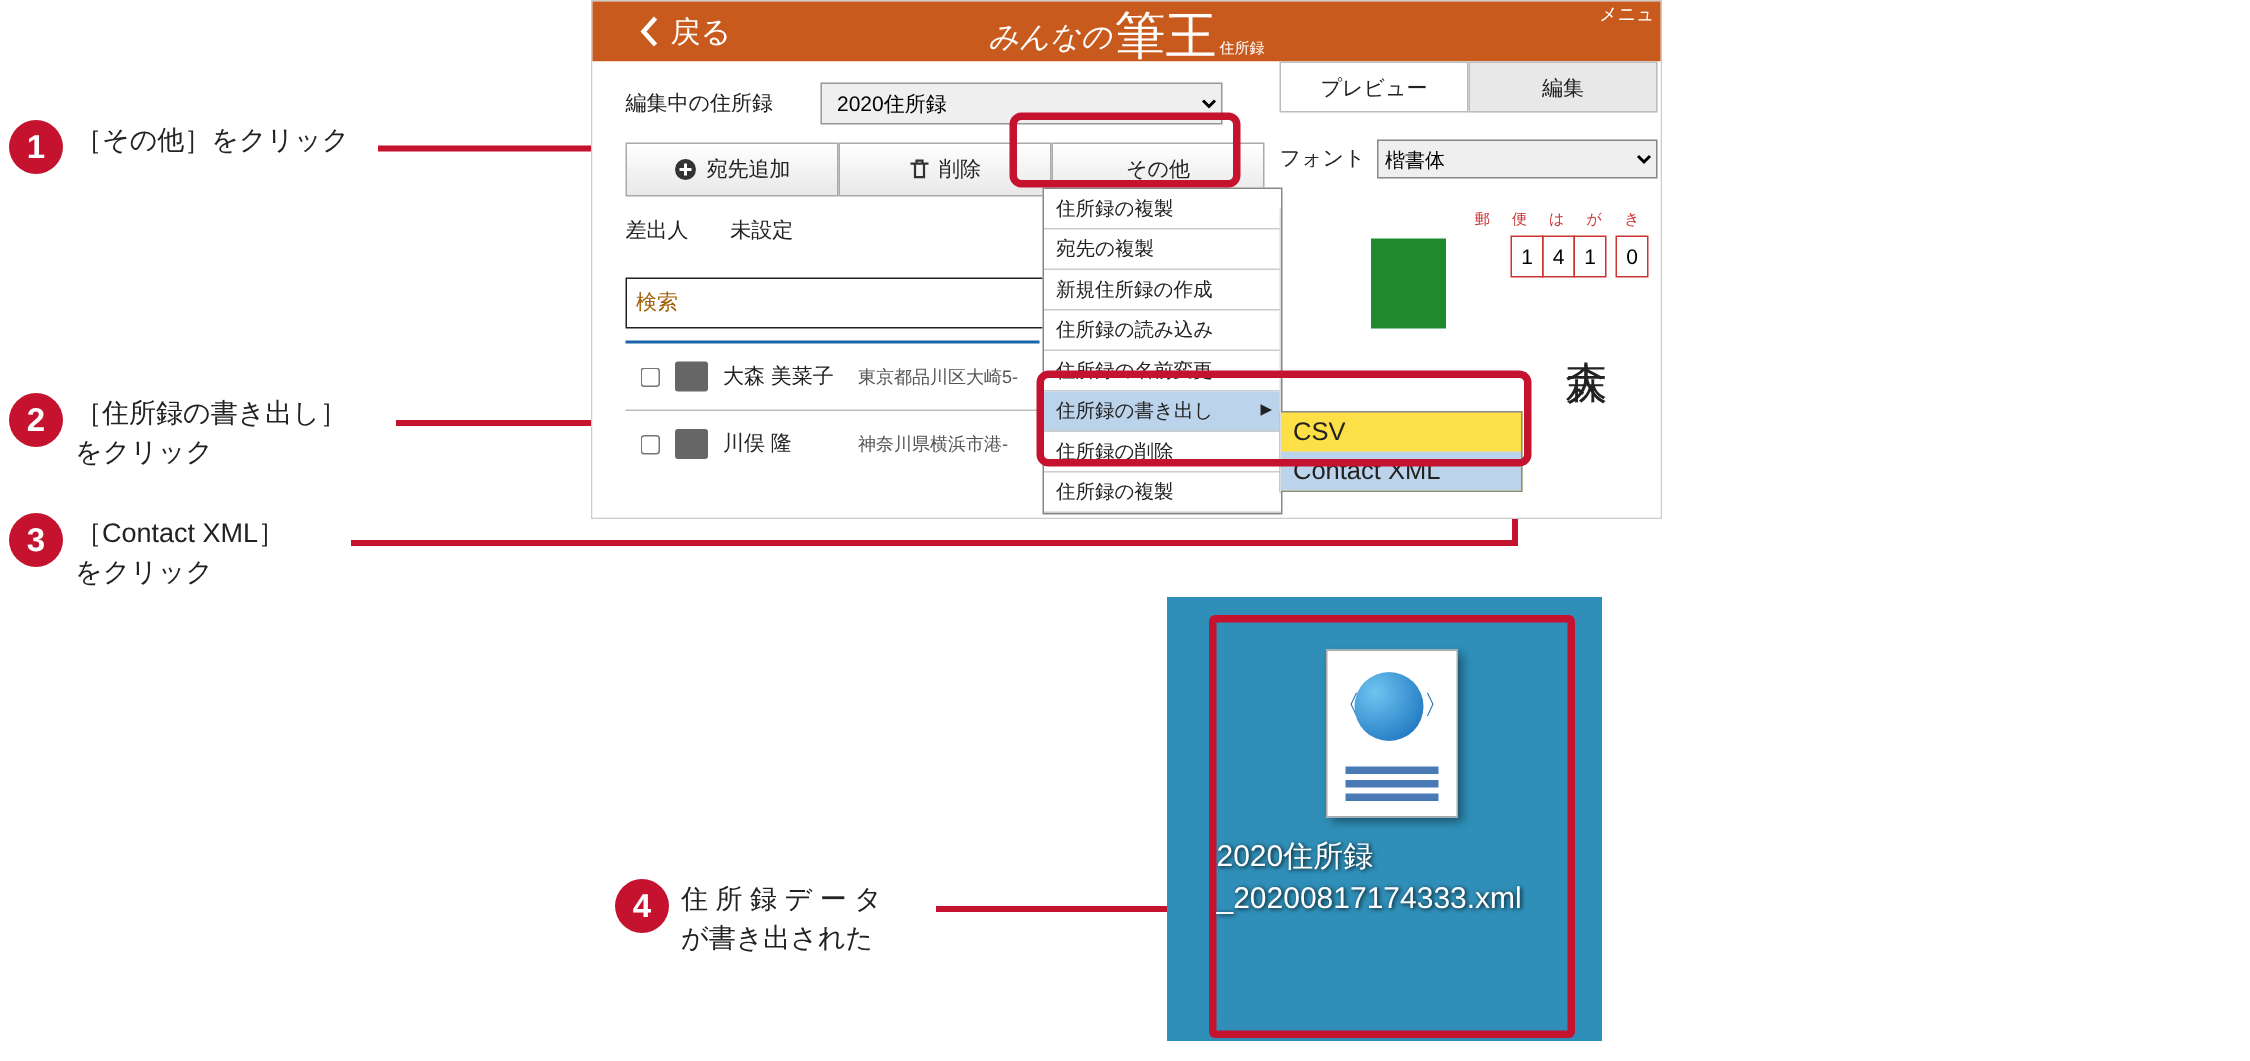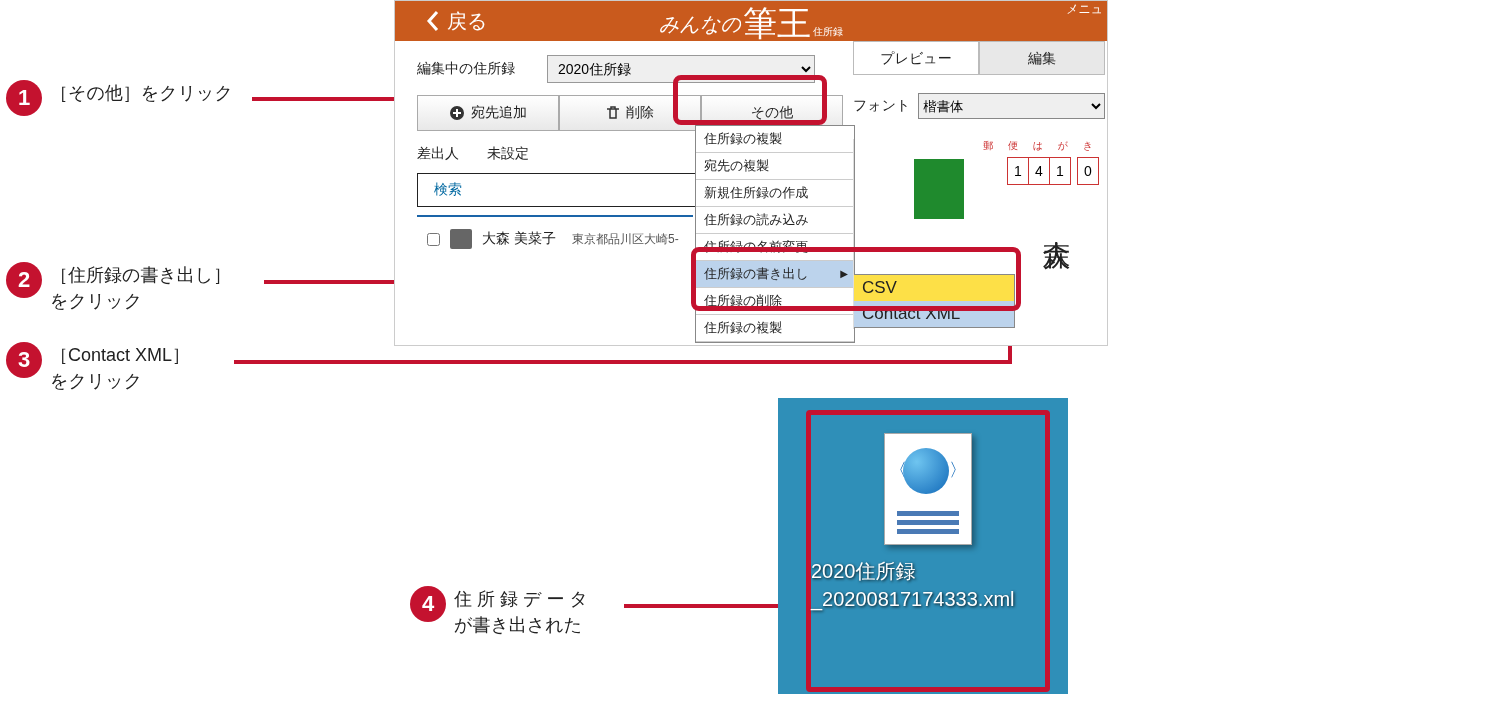--- a/index.html
+++ b/index.html
@@ -26,21 +26,21 @@
 .row1{display:flex;align-items:center}
 .row1 .lbl{width:130px;font-size:14px}
 select.addressbook{width:268px;height:28px;border:1px solid #999;font-size:14px;padding:0 6px}
 .toolbar{display:flex;margin-top:12px}
 .toolbar .btn{width:140px;height:34px;border:1px solid #aaa;background:linear-gradient(#fff,#e8e8e8);display:flex;align-items:center;justify-content:center;font-size:14px;cursor:pointer}
 .toolbar .btn svg{margin-right:6px}
 .otherwrap{position:relative}
 .hl-red{position:absolute;border:5px solid #c4122f;border-radius:8px;box-sizing:border-box;pointer-events:none}
 .senderrow{margin-top:14px;font-size:14px}
 .senderrow span{margin-right:24px}
-.searchbox{margin-top:10px;width:276px;height:32px;border:1px solid #222;display:flex;align-items:center;padding:0 16px;font-size:14px;color:#0369a1}
+.searchbox{margin-top:22px;width:276px;height:32px;border:1px solid #222;display:flex;align-items:center;padding:0 6px;font-size:14px;color:#a16207}
 .listarea{margin-top:8px;width:276px}
 .listrow{display:flex;align-items:center;height:44px;border-top:1px solid #bbb;font-size:14px}
 .listrow:first-child{border-top:2px solid #1a64a8}
 .listrow input{margin:0 10px}
 .listrow .prn{width:22px;height:20px;background:#666;margin-right:10px;border-radius:2px}
 .listrow .nm{width:90px}
 .listrow .adr{color:#555;font-size:12px;white-space:nowrap;overflow:hidden}
 
 
 .ddmenu{position:absolute;left:300px;top:84px;width:158px;border:1px solid #888;background:#fff;font-size:13px}
@@ -170,20 +170,26 @@
       <span>検索</span>
     </div>
 
     <div class="listarea" id="listarea">
           <div class="listrow">
             <input type="checkbox" style="">
             <div class="prn"></div>
             <div class="nm">大森 美菜子</div>
             <div class="adr">東京都品川区大崎5-</div>
           </div>
+          <div class="listrow">
+            <input type="checkbox" style="">
+            <div class="prn"></div>
+            <div class="nm">川俣 隆</div>
+            <div class="adr">神奈川県横浜市港-</div>
+          </div>
         </div>
 
     <div class="ddmenu" id="ddmenu">
           <div>住所録の複製</div>
           <div>宛先の複製</div>
           <div>新規住所録の作成</div>
           <div>住所録の読み込み</div>
           <div>住所録の名前変更</div>
           <div class="sel">住所録の書き出し</div>
           <div>住所録の削除</div>

